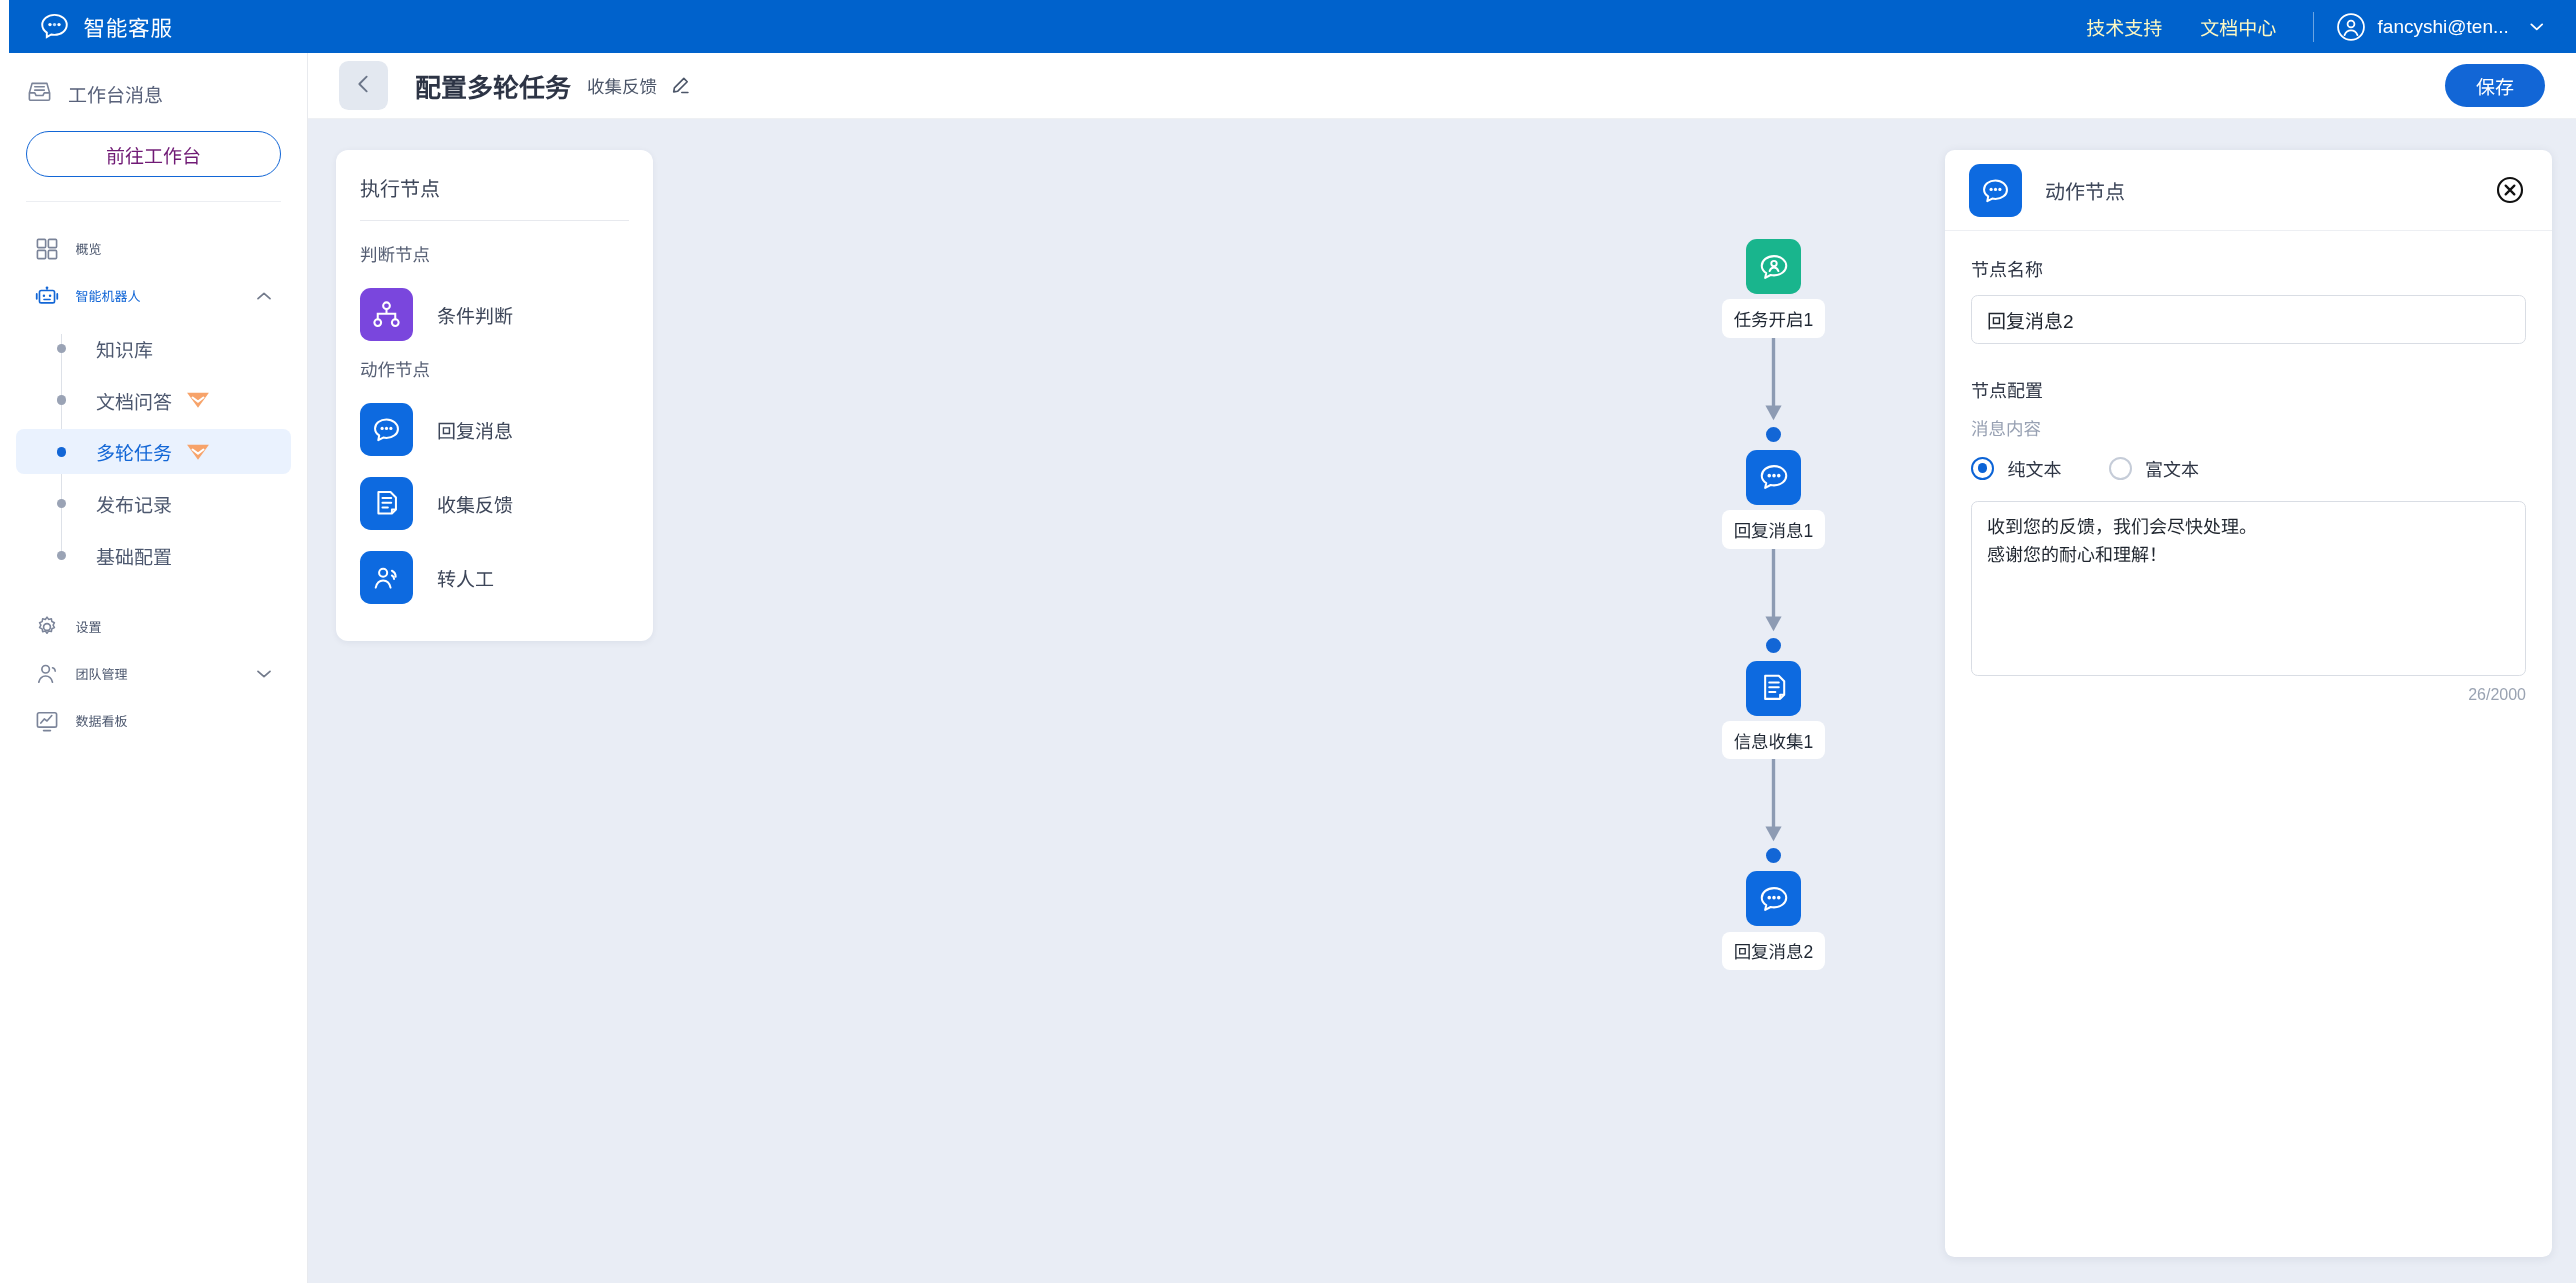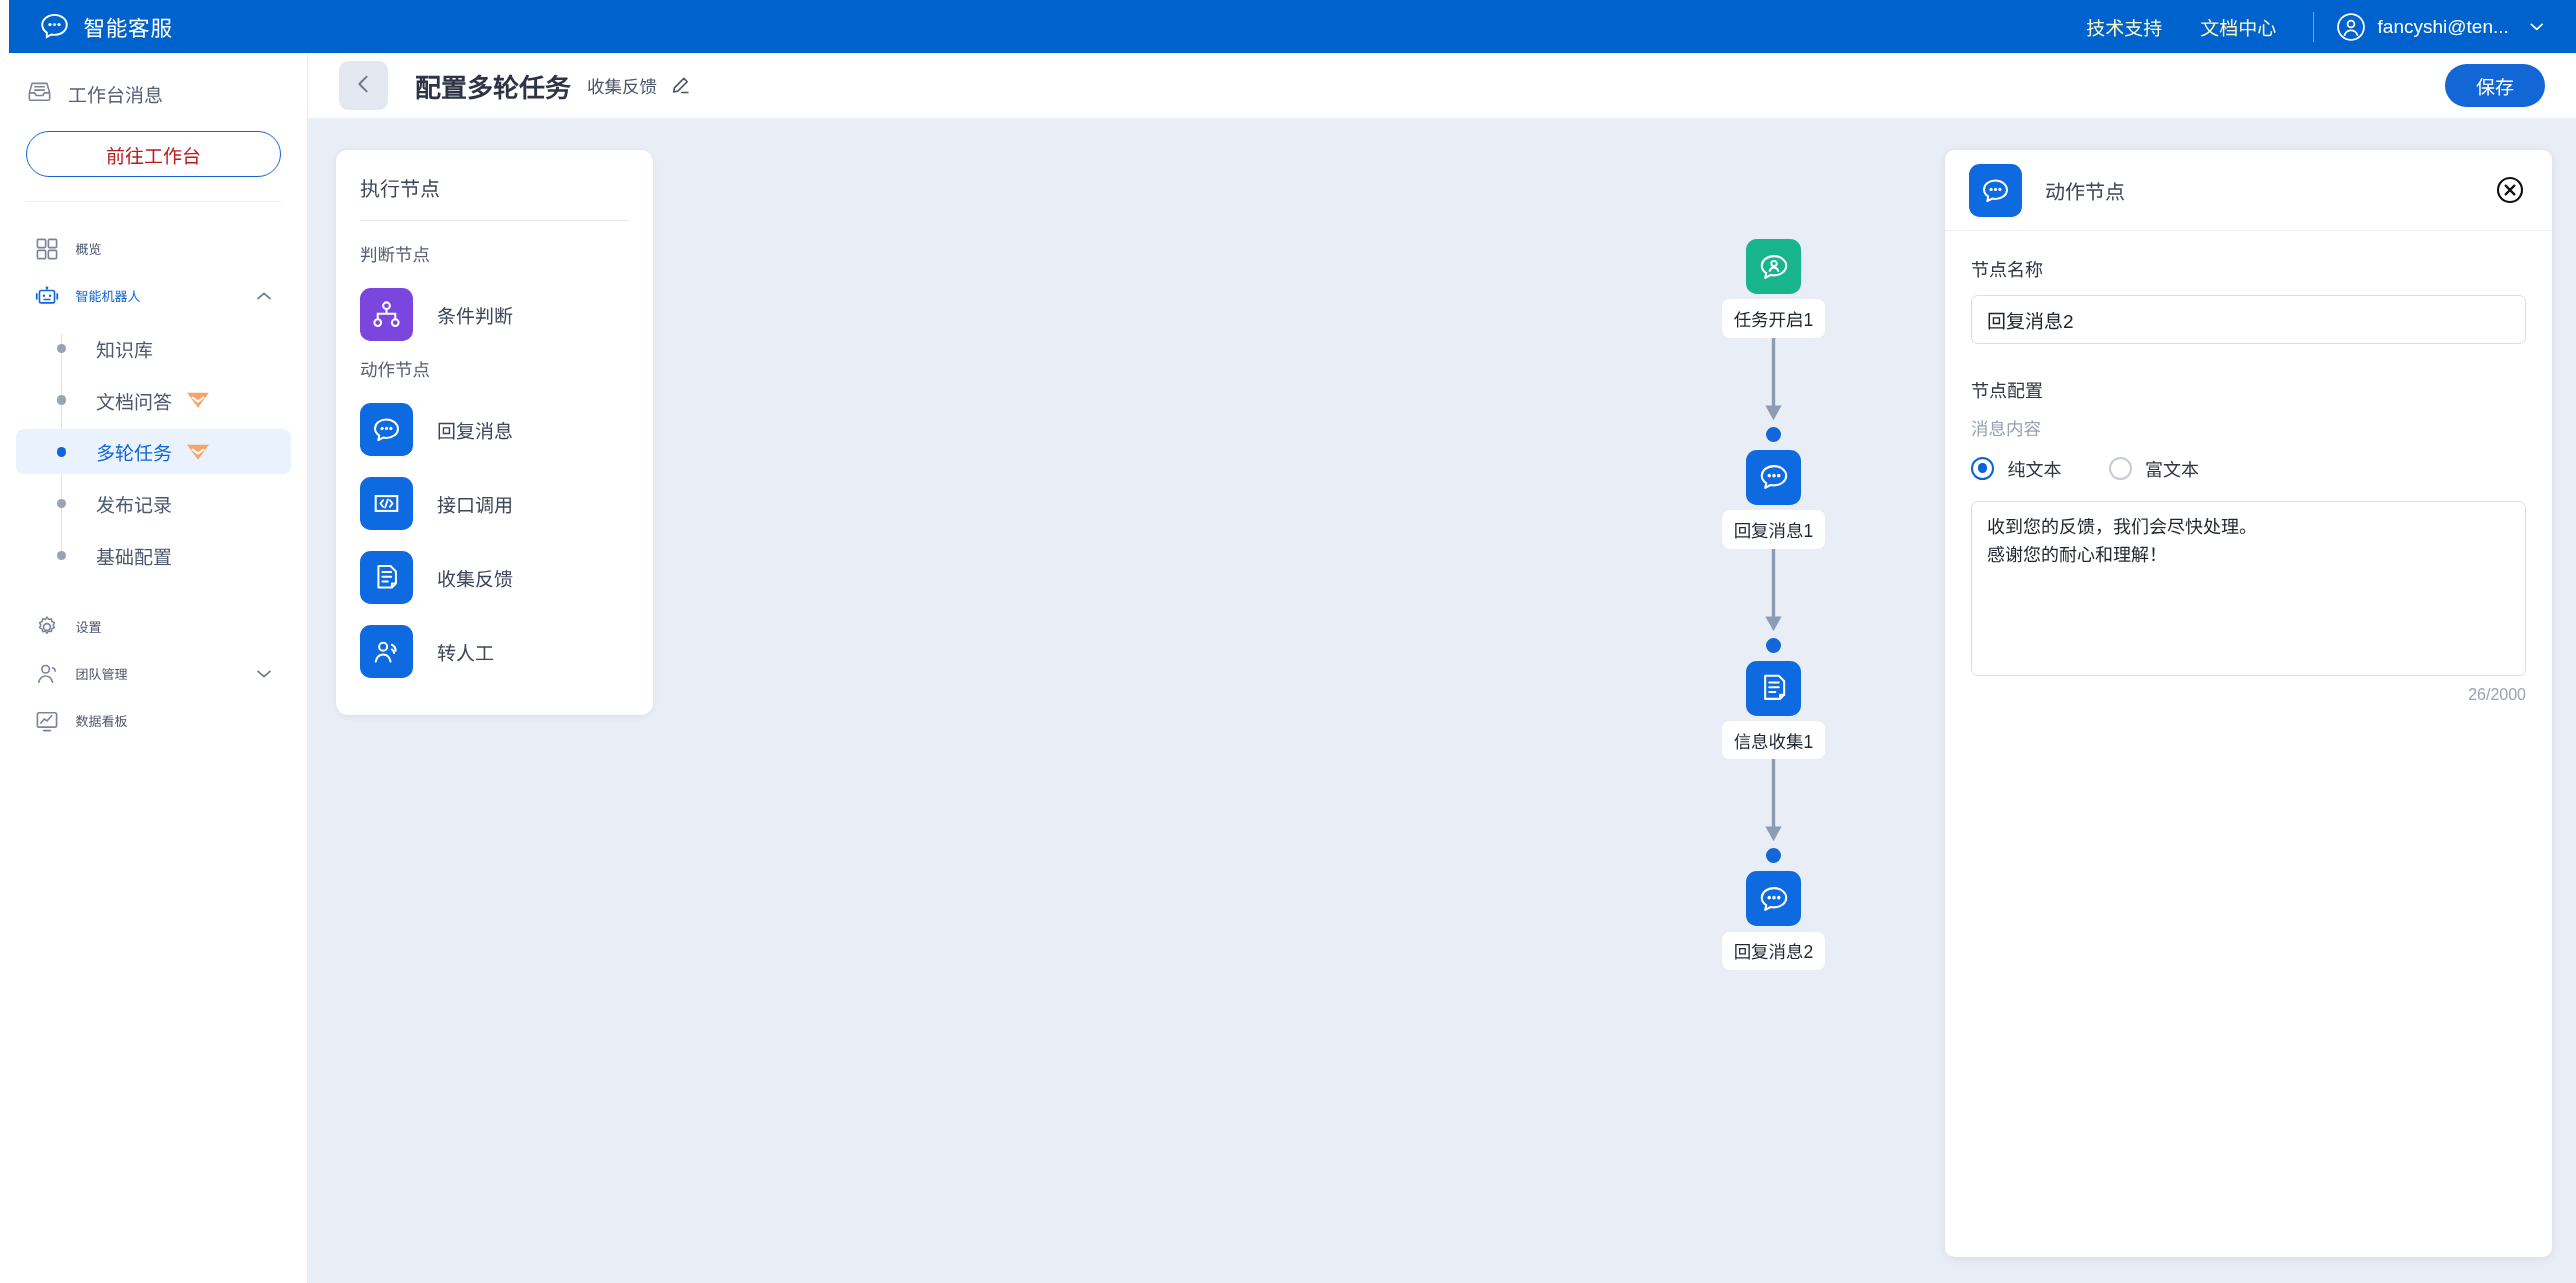--- a/index.html
+++ b/index.html
@@ -40,21 +40,21 @@
   }
   .sb-top { padding: 19px 26px 0 26px; }
   .sb-inbox {
     display: flex; align-items: center; gap: 15px; height: 43px; cursor: pointer;
     color: #58617a; font-size: 19px;
   }
   .sb-inbox svg { width: 27px; height: 27px; flex: 0 0 27px; }
   .sb-cta {
     margin: 16px 0 0 0; height: 46px; width: 100%;
     border: 1.3px solid #1266d6; border-radius: 24px; background: #fff;
-    color: #b91c1c; font-size: 19px; cursor: pointer;
+    color: #701a75; font-size: 19px; cursor: pointer;
     display: flex; align-items: center; justify-content: center;
     font-family: Liberation Sans, sans-serif;
   }
   .sb-divider { height: 1.3px; background: #eceef2; margin: 24px 26px 0 26px; }
 
   .sb-nav { padding: 23px 16px 0 16px; position: relative; }
   .sb-item {
     display: flex; align-items: center; gap: 16px; height: 47px;
     padding: 0 17.5px; border-radius: 8px; cursor: pointer;
     color: #4d586f; font-size: 13px; position: relative;
@@ -418,29 +418,20 @@
                 <path d="M23 8C13.6 8 6 14 6 21.4c0 4.2 2.4 7.9 6.2 10.4l-1.4 7 7.4-3.9c1.6.4 3.2.6 4.8.6 9.4 0 17-6 17-13.4S32.4 8 23 8z" stroke="#fff" stroke-width="3" fill="none" stroke-linejoin="round"></path>
                 <circle cx="16.5" cy="21.5" r="2.4" fill="#fff"></circle>
                 <circle cx="23" cy="21.5" r="2.4" fill="#fff"></circle>
                 <circle cx="29.5" cy="21.5" r="2.4" fill="#fff"></circle>
               </svg>
             </span>
             <span class="p-label">回复消息</span>
           </div>
 
 
-          <div class="palette-item">
-            <span class="node-ico" style="background:#0d6ae0">
-              <svg viewBox="0 0 46 46" fill="none" xmlns="http://www.w3.org/2000/svg">
-                <rect x="7" y="12" width="32" height="22" stroke="#fff" stroke-width="3"></rect>
-                <path d="M18 18l-4 5 4 5M28 18l4 5-4 5M25 17l-4 12" stroke="#fff" stroke-width="2.8" stroke-linecap="round" stroke-linejoin="round" fill="none"></path>
-              </svg>
-            </span>
-            <span class="p-label">接口调用</span>
-          </div>
 
           <div class="palette-item">
             <span class="node-ico" style="background:#0d6ae0">
               <svg viewBox="0 0 46 46" fill="none" xmlns="http://www.w3.org/2000/svg">
                 <path d="M11 6h18l8 8v18l-6 6H11V6z" stroke="#fff" stroke-width="3" stroke-linejoin="round" fill="none"></path>
                 <path d="M31 38v-6h6" stroke="#fff" stroke-width="3" stroke-linejoin="round" fill="none"></path>
                 <path d="M17 15h13M17 22h13M17 29h8" stroke="#fff" stroke-width="3" stroke-linecap="round"></path>
               </svg>
             </span>
             <span class="p-label">收集反馈</span>

